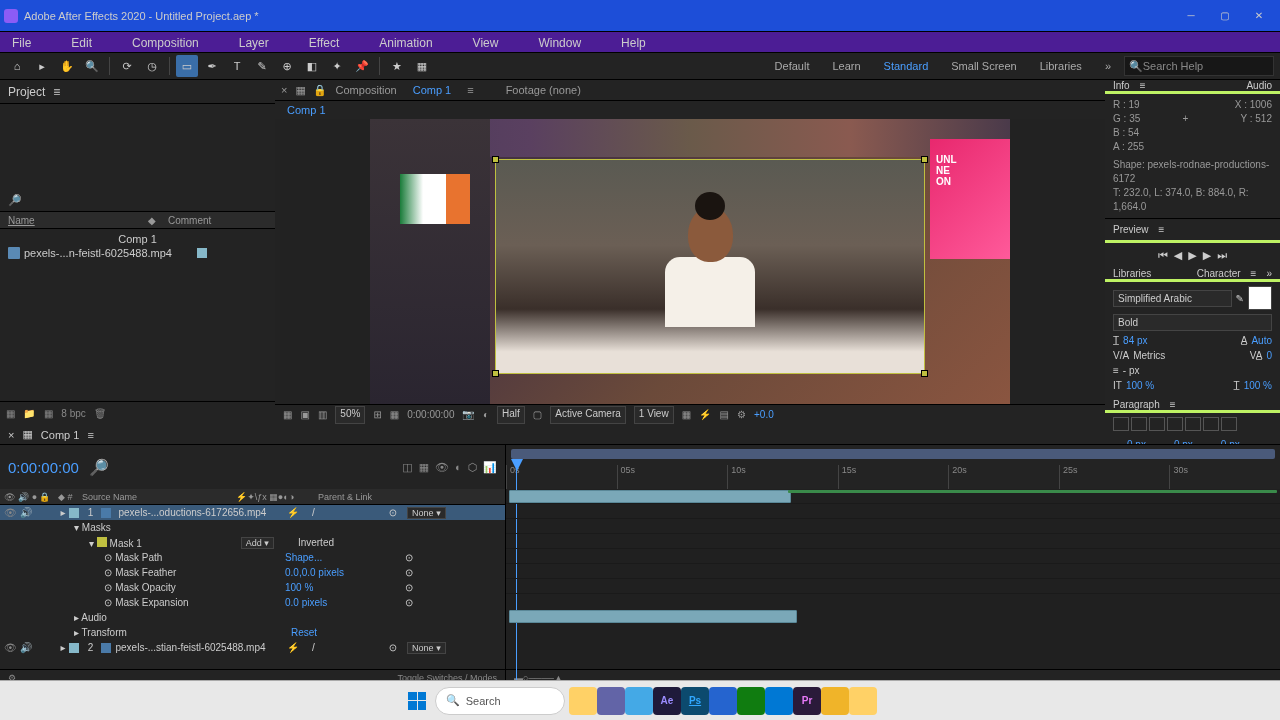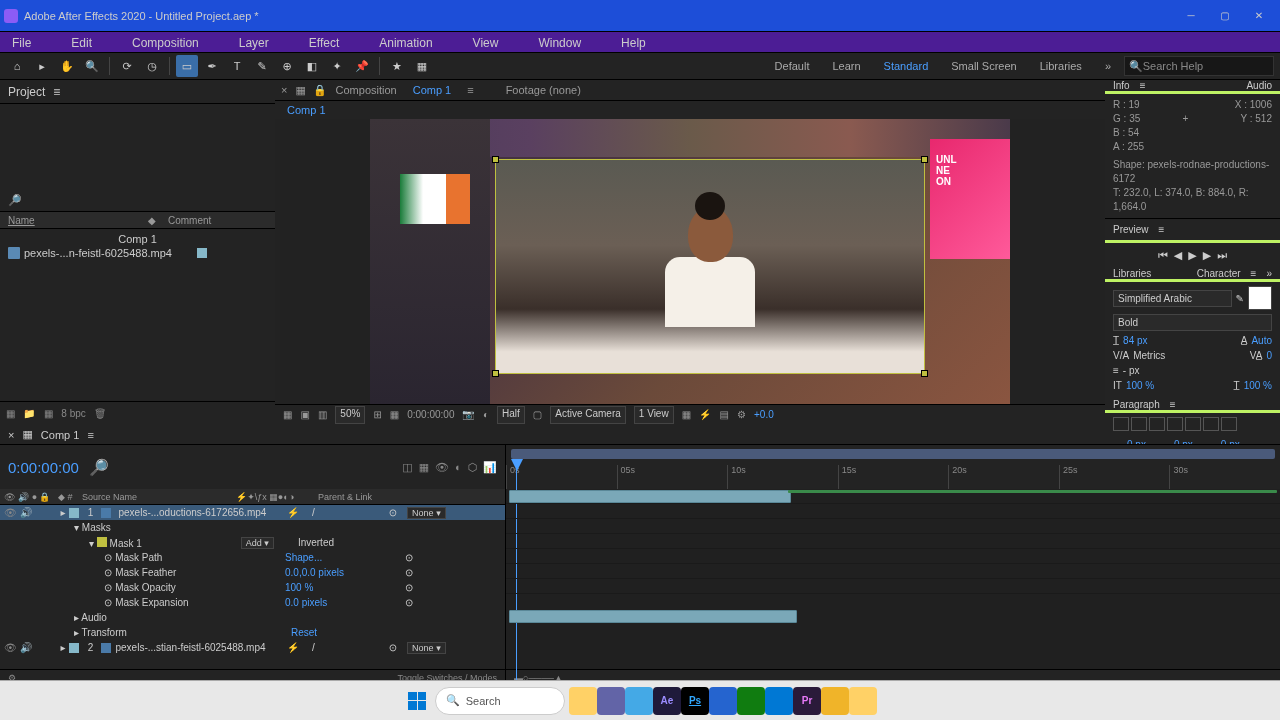--- a/index.html
+++ b/index.html
@@ -498,21 +498,21 @@
         <span></span>
         <span></span>
       </div>
     </div>
   <div class="search">🔍 <span>Search</span></div>
   <div id="taskapps" style="display:flex;">
       <div class="appicon" style="background: rgb(255, 209, 102);"></div>
       <div class="appicon" style="background: rgb(98, 100, 167);"></div>
       <div class="appicon" style="background: rgb(68, 169, 230);"></div>
       <div class="appicon" style="background: rgb(31, 26, 58); color: rgb(155, 140, 255);">Ae</div>
-      <div class="appicon" style="background: #000000; color: rgb(49, 168, 255); text-decoration: underline;">Ps</div>
+      <div class="appicon" style="background: #0c4a6e; color: rgb(49, 168, 255); text-decoration: underline;">Ps</div>
       <div class="appicon" style="background: rgb(37, 100, 207);"></div>
       <div class="appicon" style="background: rgb(16, 124, 16);"></div>
       <div class="appicon" style="background: rgb(0, 120, 212);"></div>
       <div class="appicon" style="background: rgb(42, 26, 58); color: rgb(232, 121, 249);">Pr</div>
       <div class="appicon" style="background: rgb(240, 180, 41);"></div>
       <div class="appicon" style="background: rgb(255, 209, 102);"></div>
     </div>
 </div>
 
 </body></html>

